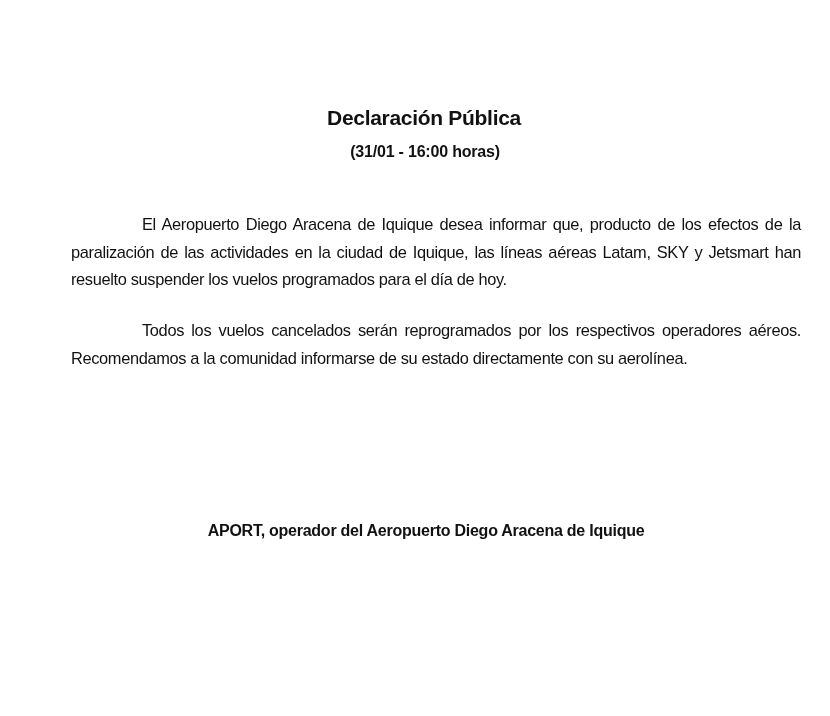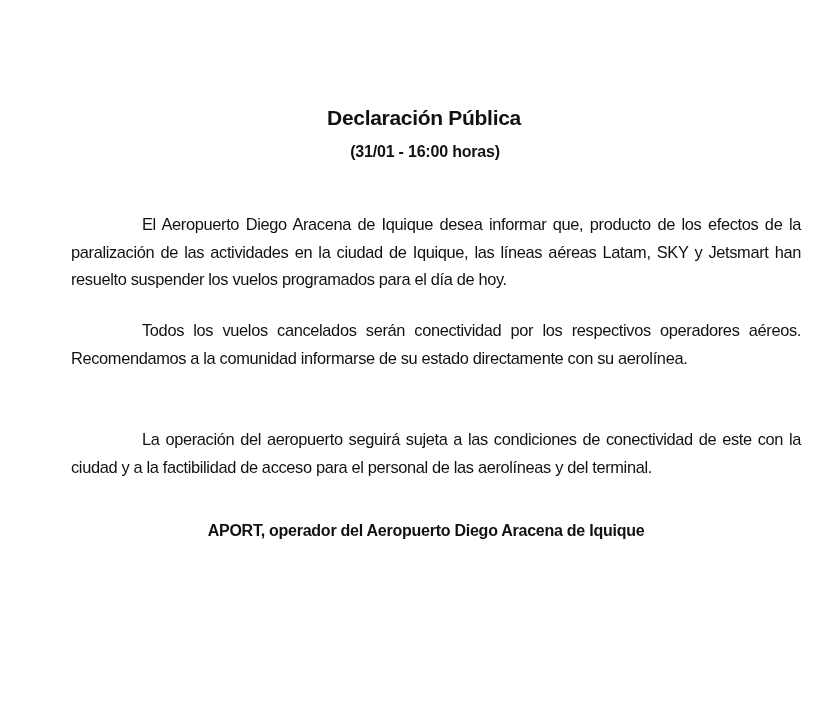--- a/index.html
+++ b/index.html
@@ -70,18 +70,17 @@
   </style>
 </head>
 <body>
 
 <div class="page">
   <div class="title">Declaración Pública</div>
   <div class="subtitle">(31/01 - 16:00 horas)</div>
 
   <p class="para p1"><span class="indent"></span><span>El Aeropuerto Diego Aracena de Iquique desea informar que, producto de los efectos de la paralización de las actividades en la ciudad de Iquique, las líneas aéreas Latam, SKY y Jetsmart han resuelto suspender los vuelos programados para el día de hoy.</span></p>
 
-  <p class="para p2"><span class="indent"></span><span>Todos los vuelos cancelados serán conectividad por los respectivos operadores aéreos. Recomendamos a la comunidad informarse de su estado directamente con su aerolínea.</span></p>
+  <p class="para p2"><span class="indent"></span><span>Todos los vuelos cancelados serán reprogramados por los respectivos operadores aéreos. Recomendamos a la comunidad informarse de su estado directamente con su aerolínea.</span></p>
 
-  <p class="para p3"><span class="indent"></span><span>La operación del aeropuerto seguirá sujeta a las condiciones de conectividad de este  con la ciudad y a la factibilidad de acceso para el personal de las aerolíneas y del terminal.</span></p>
 
   <div class="signature">APORT, operador del Aeropuerto Diego Aracena de Iquique</div>
 </div>
 
 </body></html>

